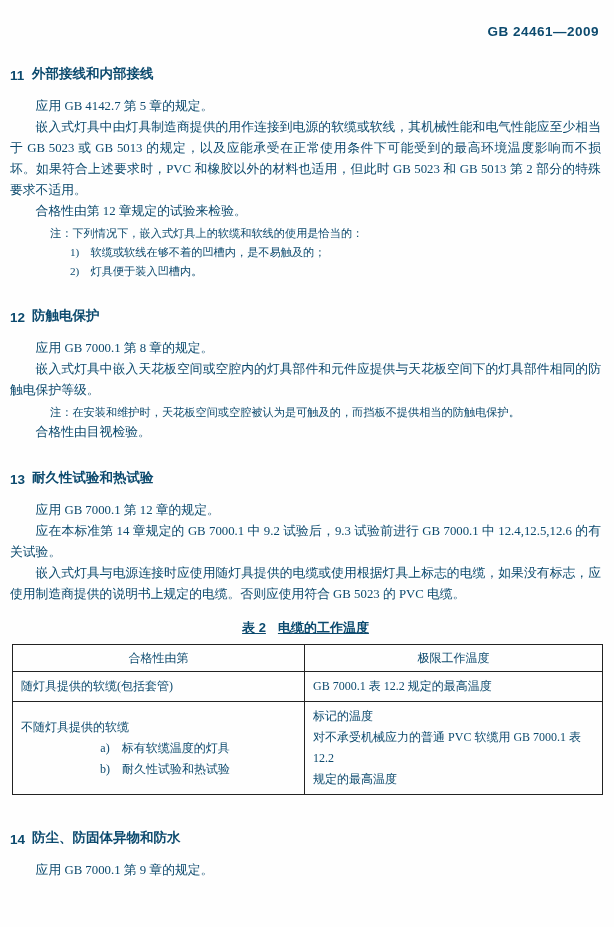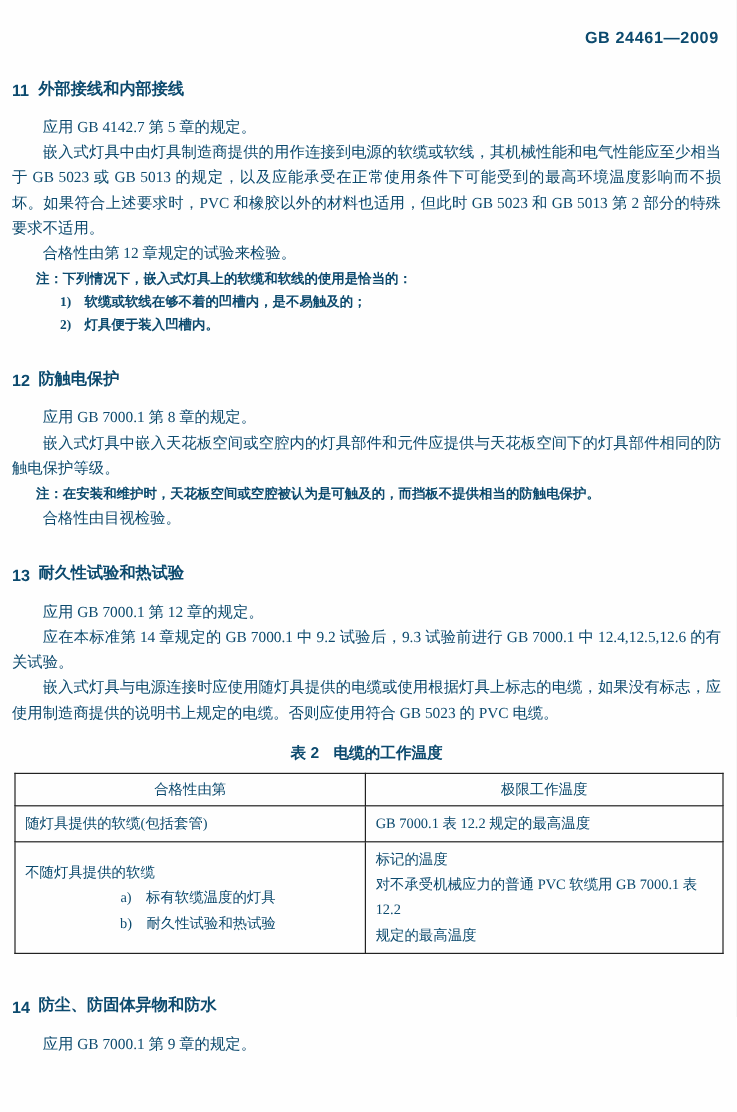--- a/index.html
+++ b/index.html
@@ -48,34 +48,35 @@
     text-align: justify;
     text-indent: 2em;
     margin: 0;
   }
   .body-par.first {
     margin-top: 13px;
   }
   .note-block {
     font-size: 11.2px;
     line-height: 19px;
-    margin: 2px 0 0 20px;
-    font-weight: bold;
+    margin: 2px 0 0 40px;
+    font-weight: normal;
   }
   .note-lead { display: block; }
   .note-item {
     display: block;
     padding-left: 20px;
   }
   .table-caption {
     text-align: center;
     font-family: "Liberation Sans", "DejaVu Sans", sans-serif;
     font-weight: bold;
     font-size: 13px;
     margin: 14px 0 7px 0;
+    text-decoration: underline;
   }
   .table-caption .cap-gap { display: inline-block; width: 12px; }
   table.std-table {
     width: 591px;
     margin-left: 2px;
     border-collapse: collapse;
     table-layout: fixed;
   }
   table.std-table th {
     border: 1.6px solid #222;

